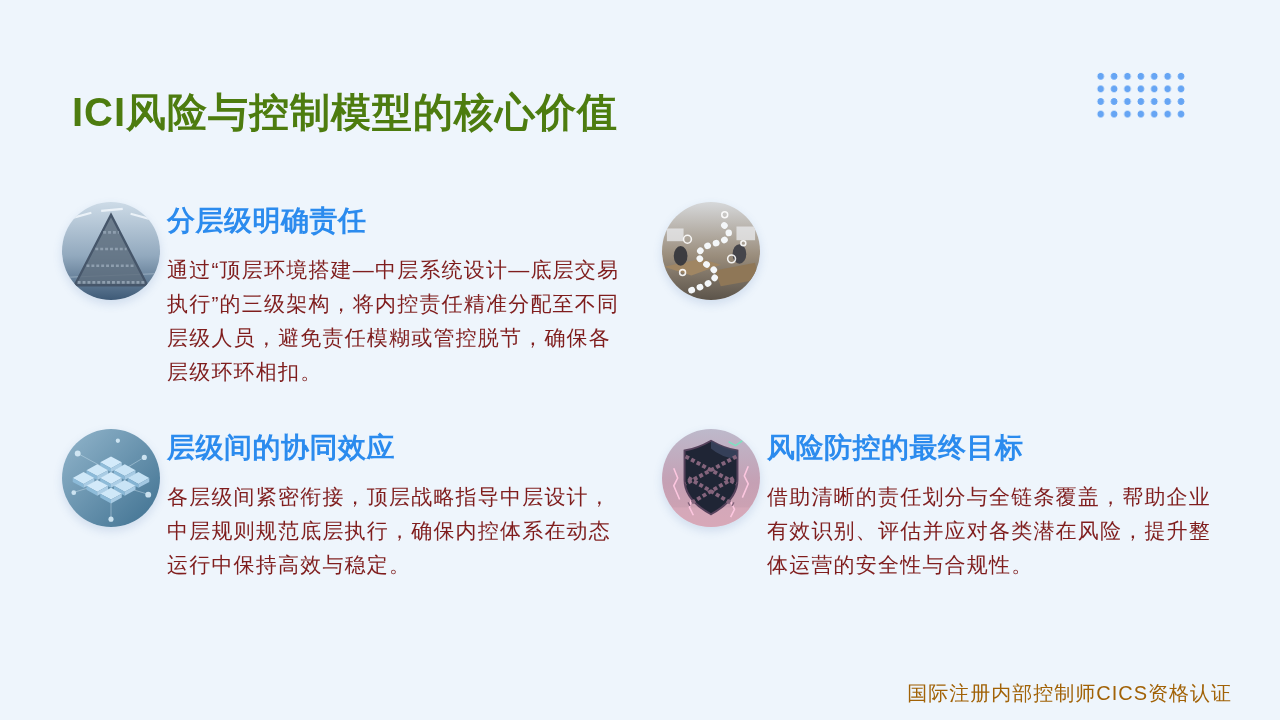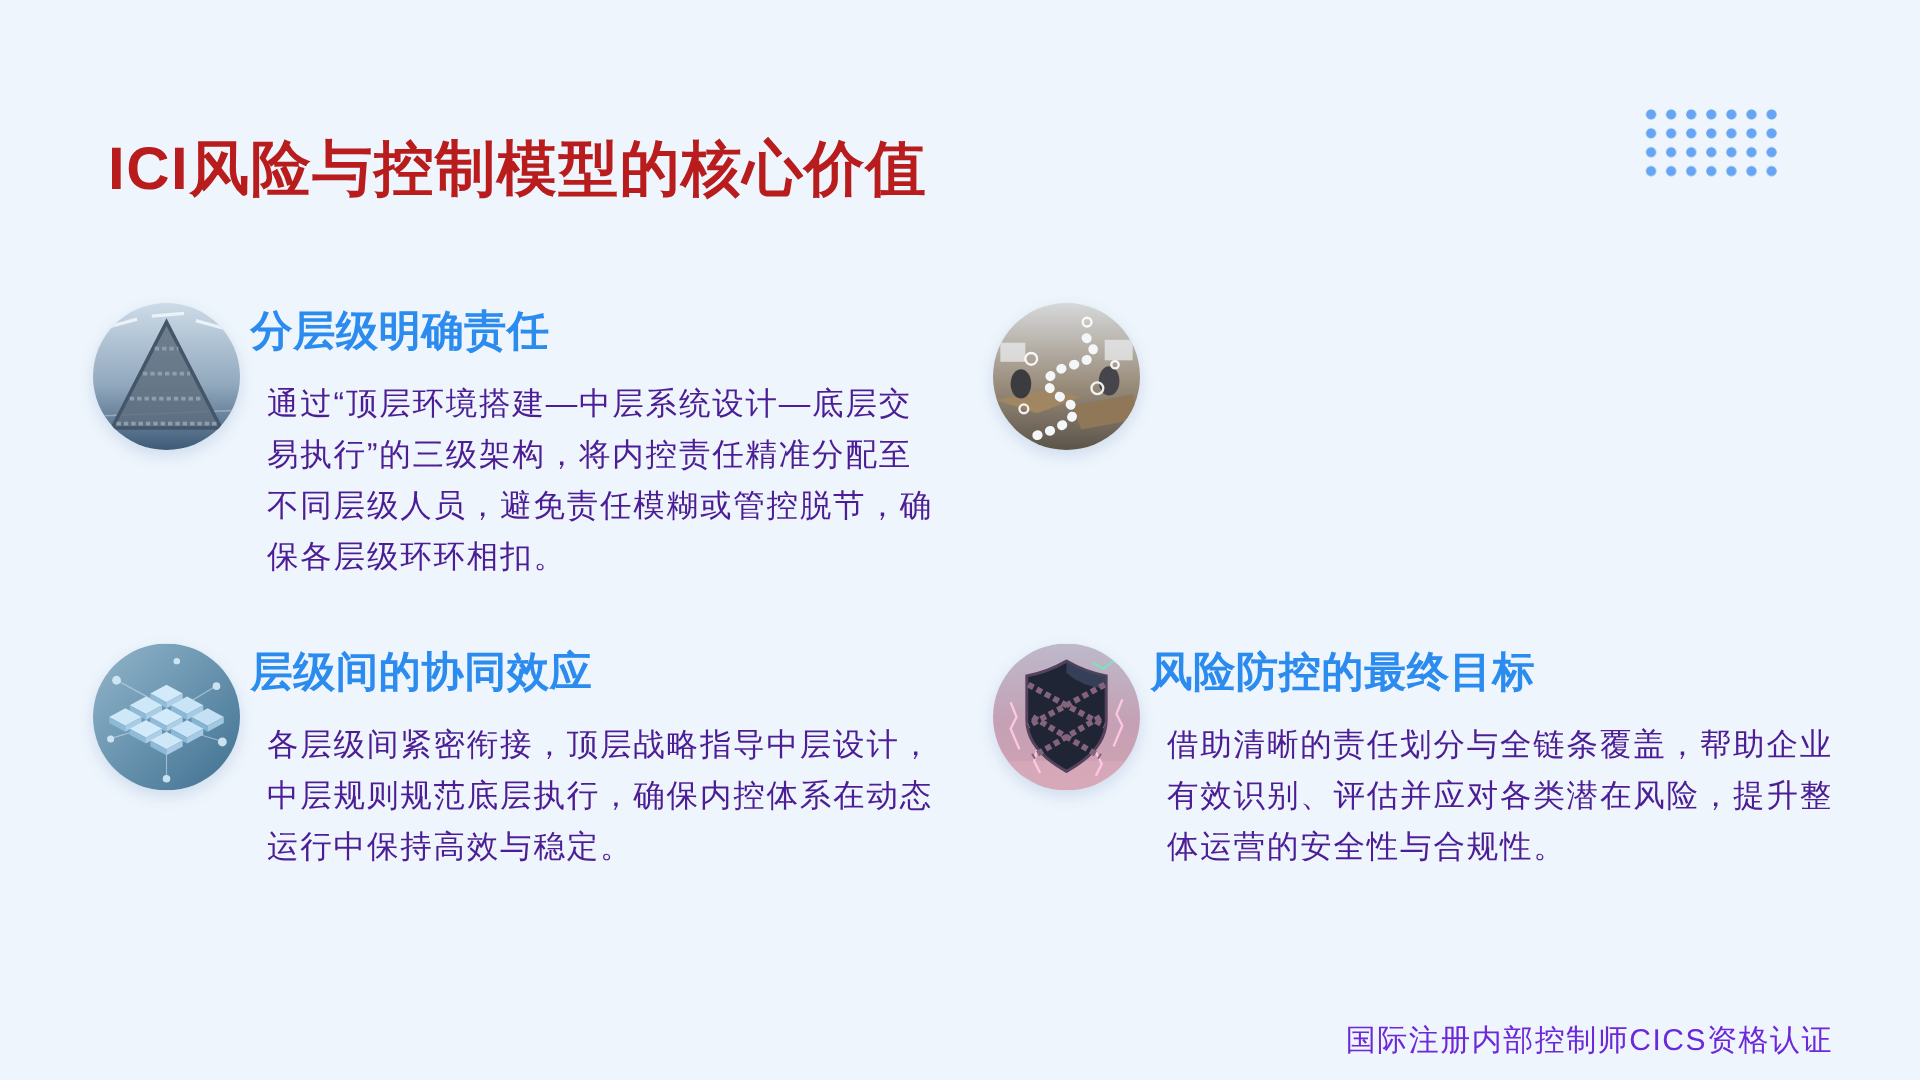--- a/index.html
+++ b/index.html
@@ -3,21 +3,21 @@
 <meta charset="utf-8">
 <style>
   html,body{margin:0;padding:0;}
   .slide{
     position:relative;width:1280px;height:720px;overflow:hidden;
     background:#EEF5FC;
     font-family:"Liberation Sans","DejaVu Sans",sans-serif;
   }
   .page-title{
     position:absolute;left:72px;top:58px;
-    font-size:40px;font-weight:900;color:#b91c1c;letter-spacing:1px;
+    font-size:40px;font-weight:900;color:#4d7c0f;letter-spacing:1px;
   }
   .dot-grid{
     position:absolute;left:1094px;top:70px;width:93px;height:50px;
     background-image:radial-gradient(circle,#4e97f3 3.1px,rgba(78,151,243,0) 3.6px);
     background-size:13.4px 12.6px;background-position:0 0;
     opacity:.85;
   }
   .card{position:absolute;display:flex;align-items:flex-start;gap:7px;width:585px;}
   .card.c0{left:62px;top:202px;}
   .card.c1{left:662px;top:202px;}
@@ -27,25 +27,25 @@
     flex:0 0 98px;width:98px;height:98px;border-radius:50%;overflow:hidden;
     box-shadow:0 4px 10px rgba(70,110,170,.18);
   }
   .photo svg{display:block;width:98px;height:98px;}
   .card-text{width:462px;}
   .card-title{
     font-size:28px;font-weight:800;color:#2b8bee;letter-spacing:.5px;
     margin:0 0 13px 0;
   }
   .card-body{
-    font-size:21px;line-height:34px;color:#4c1d95;letter-spacing:1.2px;margin-left:11px;
+    font-size:21px;line-height:34px;color:#7f1d1d;letter-spacing:1.2px;
   }
   .footer-text{
-    position:absolute;right:58px;bottom:13px;
-    font-size:20px;color:#6d28d9;letter-spacing:1px;
+    position:absolute;right:48px;bottom:13px;
+    font-size:20px;color:#a16207;letter-spacing:1px;
   }
 </style>
 </head>
 <body>
 
 <div class="slide">
 
   <h1 class="page-title">ICI风险与控制模型的核心价值</h1>
 
   <div class="dot-grid"></div>

